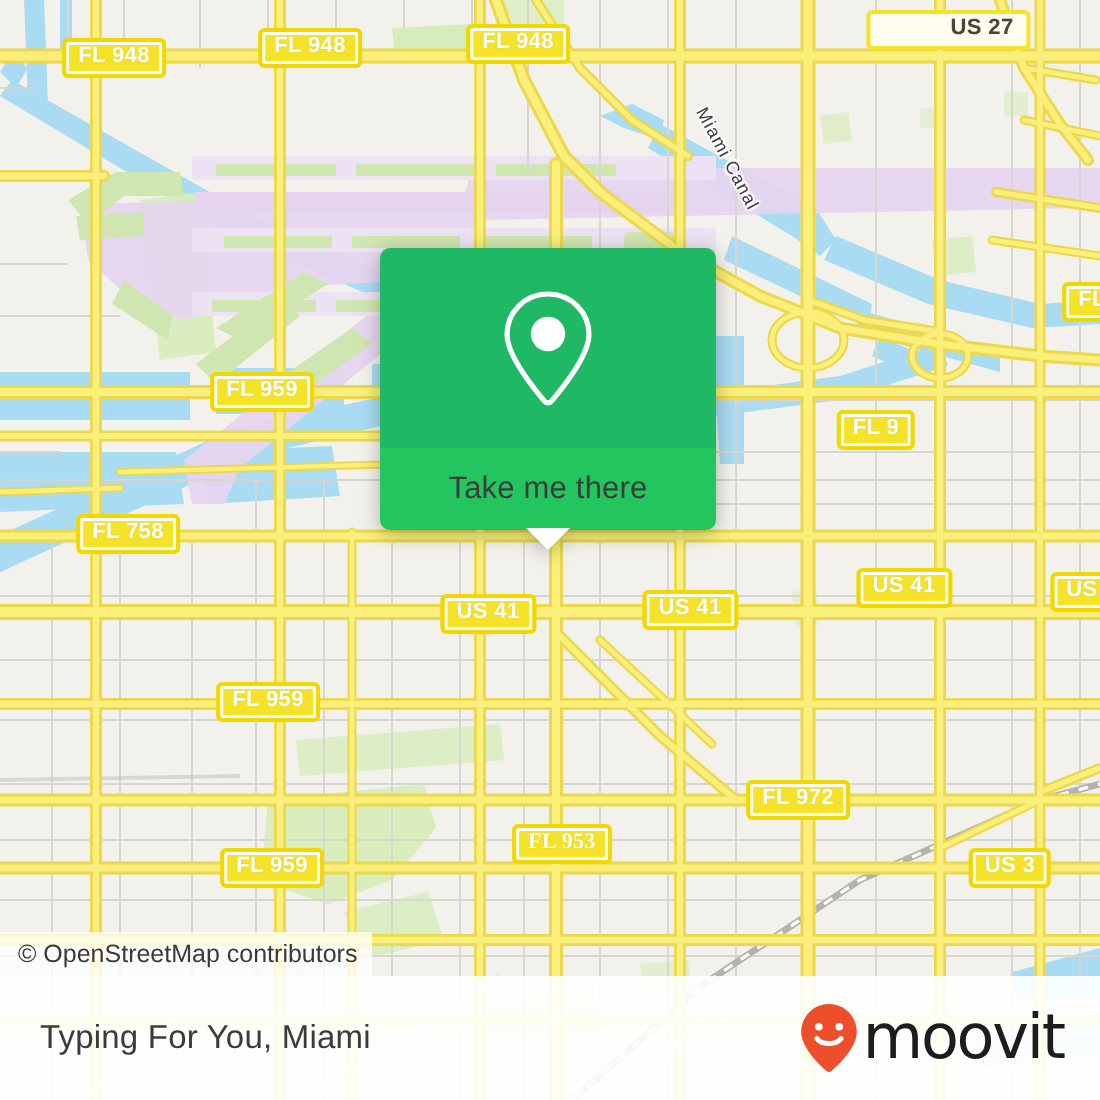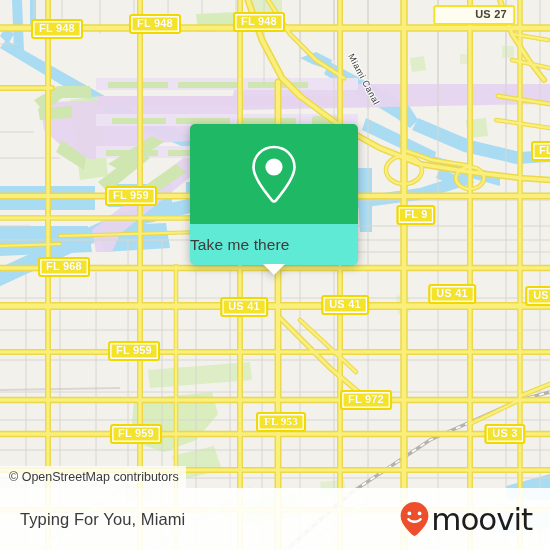--- a/index.html
+++ b/index.html
@@ -63,24 +63,24 @@
     overflow:visible;
     filter:drop-shadow(0 2px 5px rgba(0,0,0,.28));
   }
   #popup-top{
     background:#1fb864;
     height:100px;
     border-radius:5px 5px 0 0;
     display:flex;align-items:center;justify-content:center;
   }
   #popup-bottom{
-    background:#5eead4;
+    background:#22c55e;
     height:41px;
     border-radius:0 0 5px 5px;
-    display:flex;align-items:center;justify-content:flex-start;
+    display:flex;align-items:center;justify-content:center;
     position:relative;
   }
   #popup-label{
     color:#3c3c3c;
     font-size:15.5px;
     letter-spacing:.1px;
     font-family:"Liberation Sans",sans-serif;
   }
   #popup-tail{
     position:absolute;
@@ -350,30 +350,30 @@
     </svg>
 
     <div class="canal-label" style="left:355px;top:52px;transform:rotate(62deg);">Miami Canal</div>
 
     <div id="shield-layer">
         <div class="shield" style="left: 57px; top: 29px;">FL 948</div>
         <div class="shield" style="left: 155px; top: 24px;">FL 948</div>
         <div class="shield" style="left: 259px; top: 22px;">FL 948</div>
         <div class="shield us27" style="left: 474px; top: 15px;">US 27</div>
         <div class="shield" style="left: 131px; top: 196px;">FL 959</div>
-        <div class="shield" style="left: 64px; top: 267px;">FL 968</div>
-        <div class="shield" style="left: 416px; top: 215px; text-align: right;">FL 9</div>
+        <div class="shield" style="left: 64px; top: 267px;">FL 758</div>
+        <div class="shield" style="left: 438px; top: 215px; text-align: right;">FL 9</div>
         <div class="shield" style="left: 244px; top: 307px;">US 41</div>
         <div class="shield" style="left: 345px; top: 305px;">US 41</div>
         <div class="shield" style="left: 452px; top: 294px;">US 41</div>
         <div class="shield" style="left: 541px; top: 296px;">US</div>
         <div class="shield" style="left: 134px; top: 351px;">FL 959</div>
         <div class="shield" style="left: 136px; top: 434px;">FL 959</div>
         <div class="shield" style="left: 281px; top: 422px; font-family: Liberation Serif, serif;">FL 953</div>
-        <div class="shield" style="left: 366px; top: 400px;">FL 972</div>
+        <div class="shield" style="left: 399px; top: 400px;">FL 972</div>
         <div class="shield" style="left: 505px; top: 434px;">US 3</div>
         <div class="shield" style="left: 546px; top: 151px;">FL</div>
       </div>
   </div>
 
   <div id="popup">
     <div id="popup-top">
       <svg width="54" height="64" viewBox="0 0 54 64">
         <path d="M27 5 C15.5 5 6.5 14 6.5 25.3 C6.5 35 18 50 25.2 58.6 C26.1 59.7 27.9 59.7 28.8 58.6 C36 50 47.5 35 47.5 25.3 C47.5 14 38.5 5 27 5 Z" fill="none" stroke="#ffffff" stroke-width="2.6" stroke-linejoin="round"></path>
         <circle cx="27" cy="25" r="8.6" fill="#ffffff"></circle>

